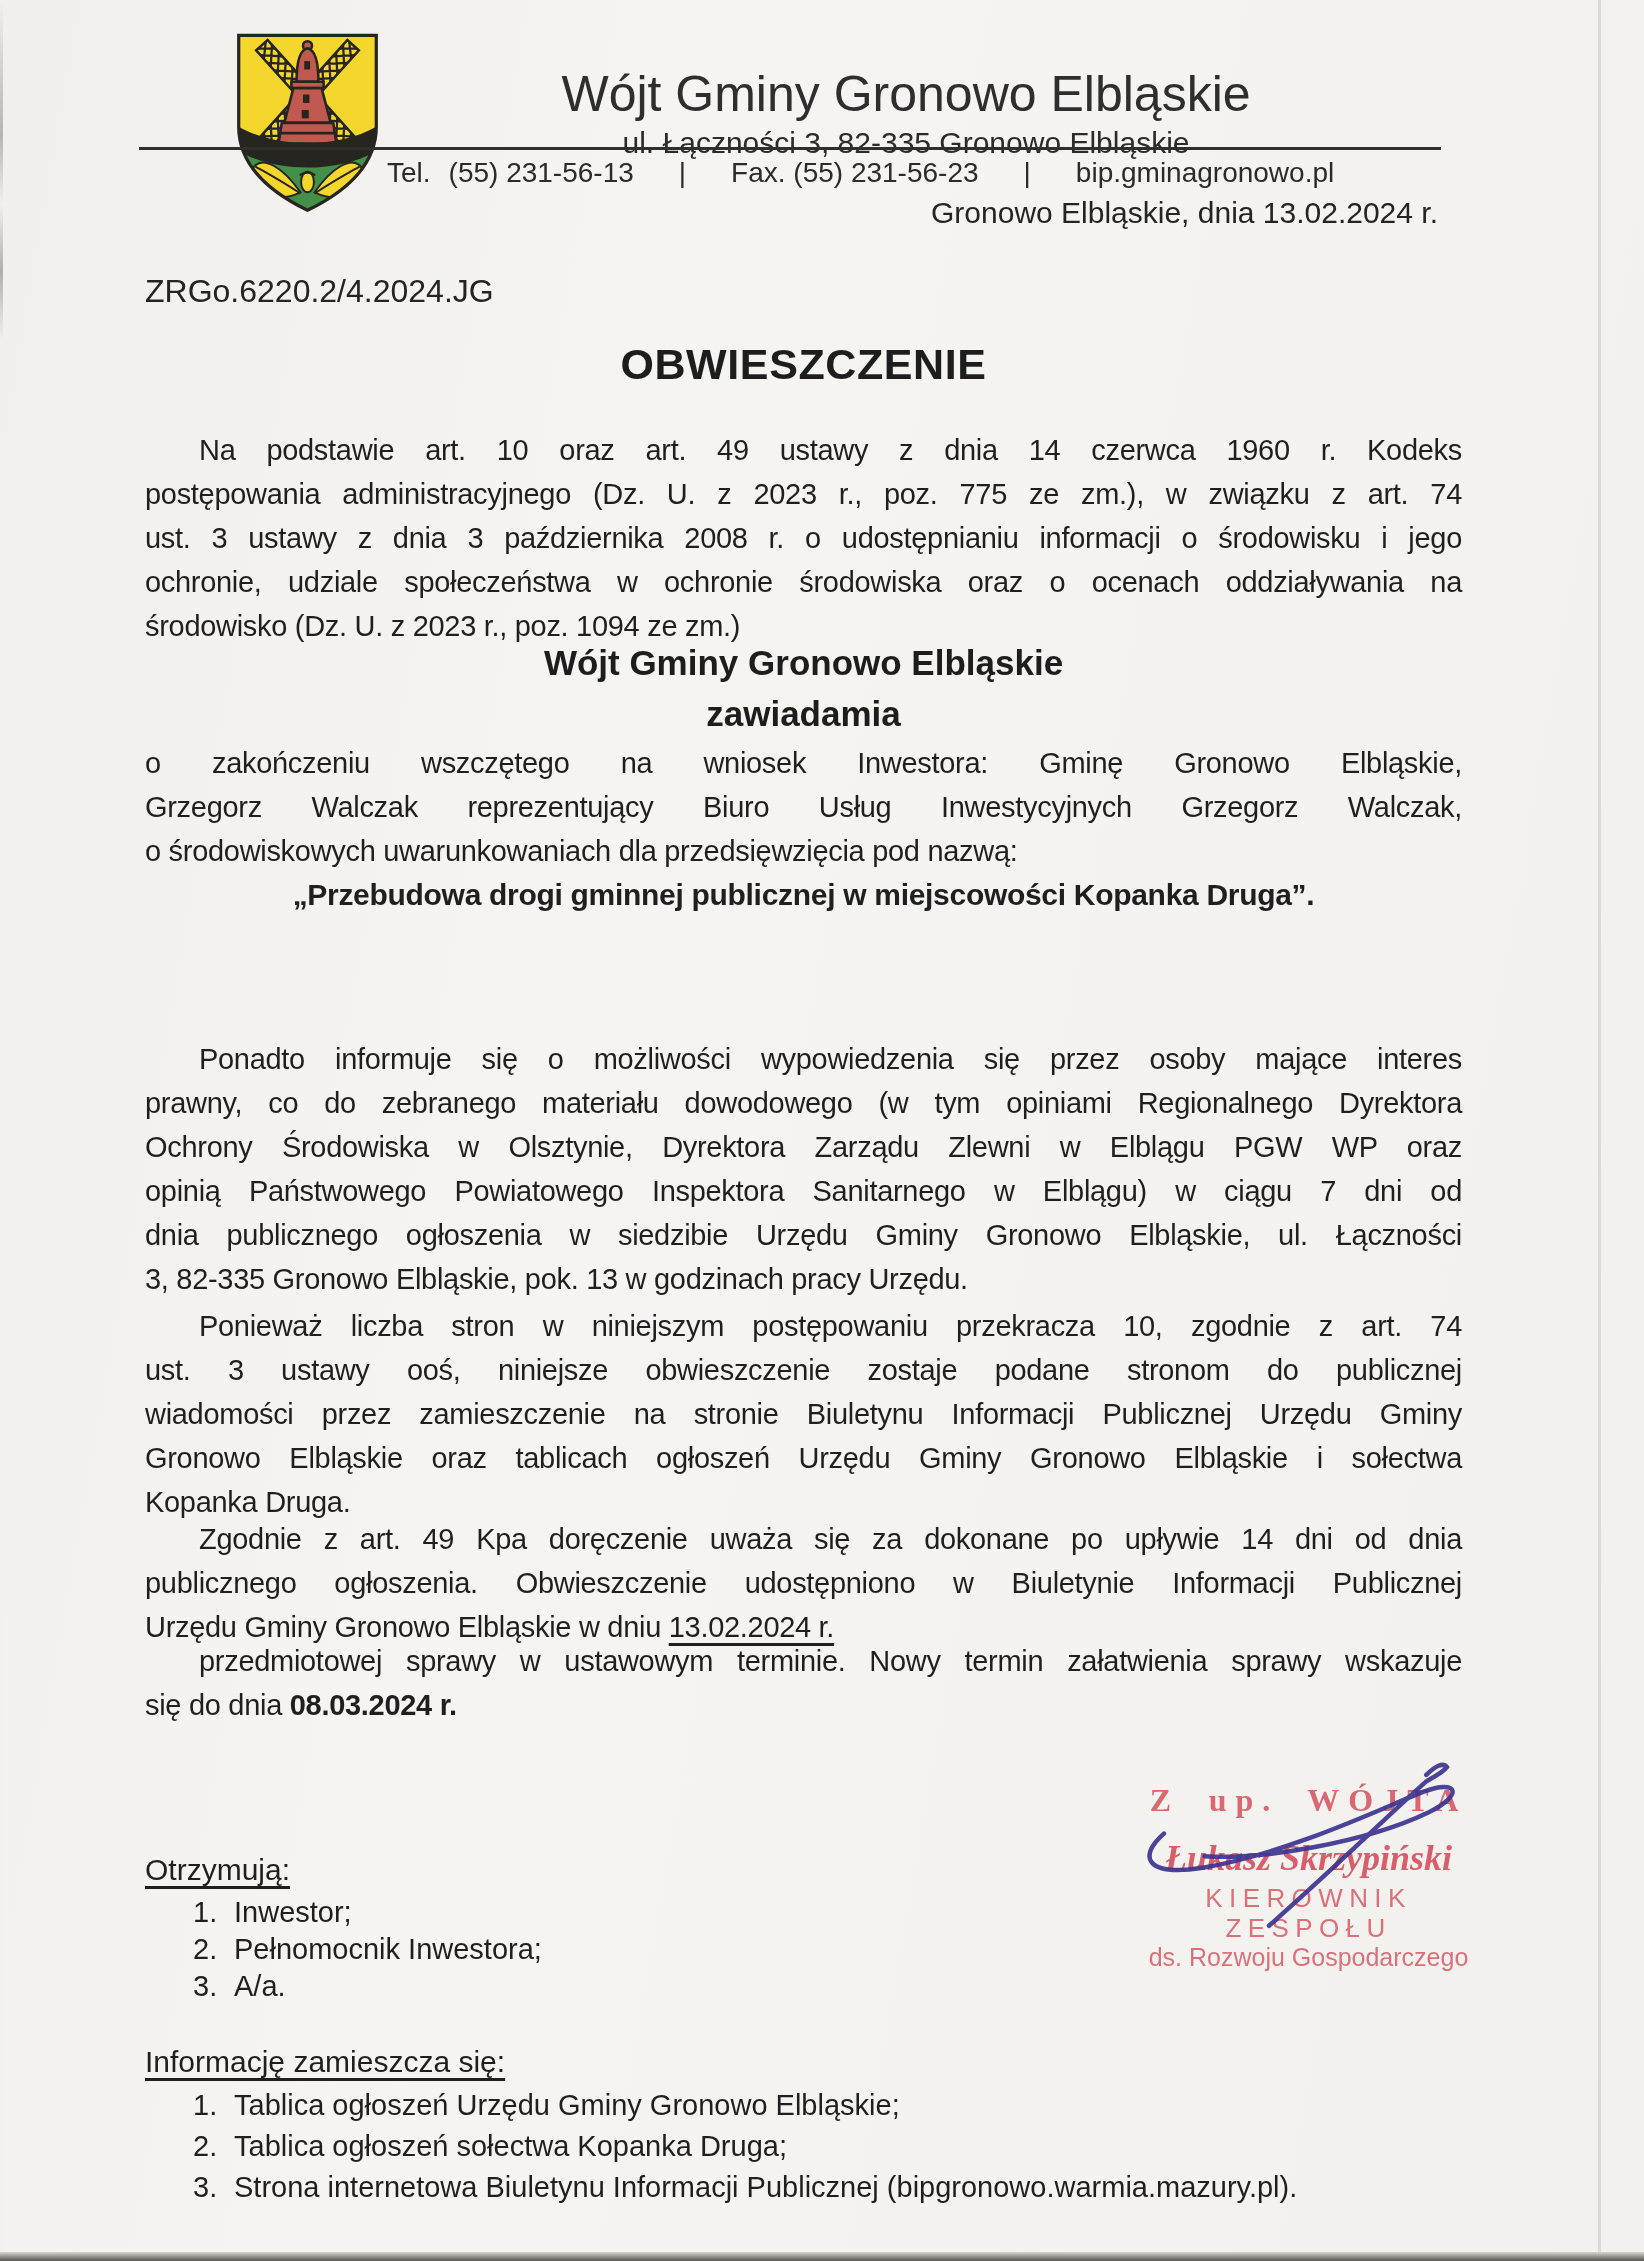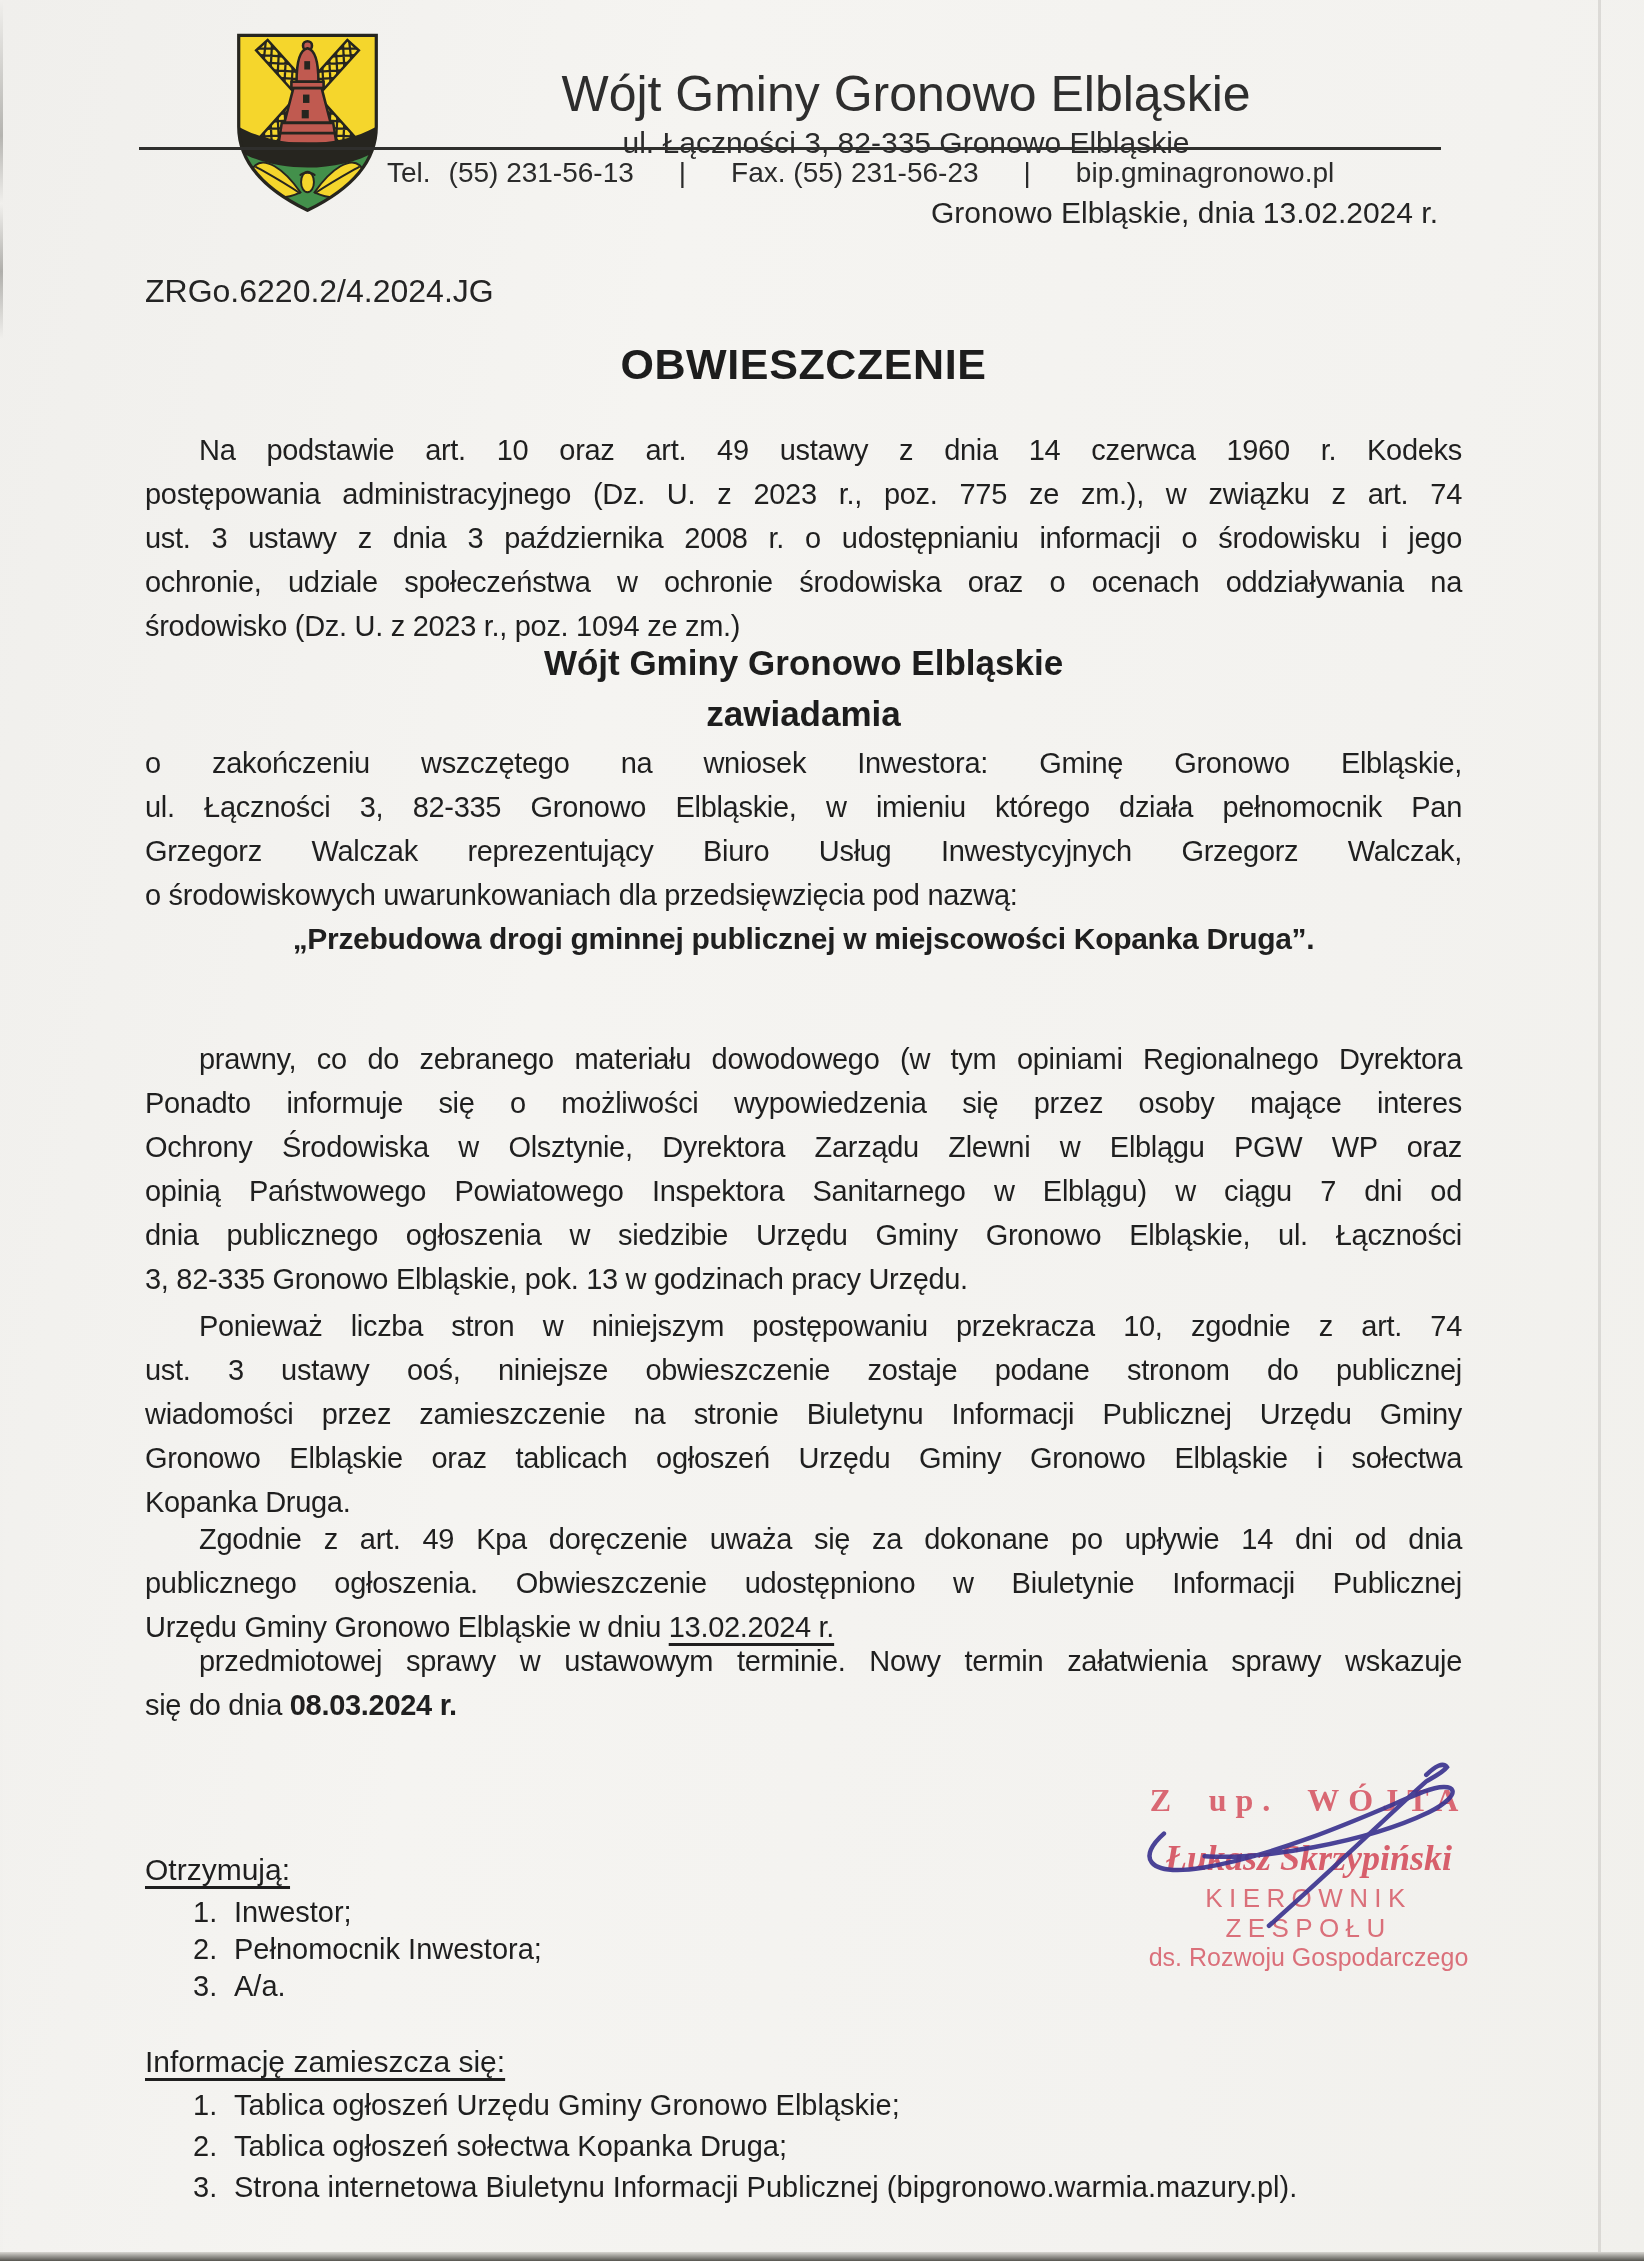--- a/index.html
+++ b/index.html
@@ -151,31 +151,30 @@
         <div class="jline last">środowisko (Dz. U. z  2023 r., poz. 1094 ze zm.)</div>
       </div>
   </div>
 
   <div class="sub-heading h2" data-bind="subheading1">Wójt Gminy Gronowo Elbląskie</div>
   <div class="sub-heading h3" data-bind="subheading2">zawiadamia</div>
 
   <div class="para" style="top:741px">
     <div data-bind-lines="paragraphs.p2.lines">
         <div class="jline">o zakończeniu wszczętego na wniosek Inwestora: Gminę Gronowo Elbląskie,</div>
-        <div class="jline">ul. Łączności 3, 82-335 Gronowo Elbląskie, w imieniu którego działa pełnomocnik Pan</div>
         <div class="jline">Grzegorz Walczak reprezentujący Biuro Usług Inwestycyjnych Grzegorz Walczak,</div>
         <div class="jline last">o środowiskowych uwarunkowaniach  dla przedsięwzięcia pod nazwą:</div>
       </div>
     <div class="line bold-center" data-bind="paragraphs.p2.project_title">„Przebudowa drogi gminnej publicznej w miejscowości Kopanka Druga”.</div>
   </div>
 
   <div class="para p-indent" style="top:1037px">
     <div data-bind-lines="paragraphs.p3.lines">
+        <div class="jline">Ponadto informuje się o możliwości wypowiedzenia się przez osoby mające interes</div>
         <div class="jline">prawny, co do zebranego materiału dowodowego (w tym opiniami Regionalnego Dyrektora</div>
-        <div class="jline">Ponadto informuje się o możliwości wypowiedzenia się przez osoby mające interes</div>
         <div class="jline">Ochrony Środowiska w Olsztynie, Dyrektora Zarządu Zlewni w Elblągu PGW WP oraz</div>
         <div class="jline">opinią Państwowego Powiatowego Inspektora Sanitarnego w Elblągu) w ciągu 7 dni od</div>
         <div class="jline">dnia publicznego ogłoszenia w siedzibie Urzędu Gminy Gronowo Elbląskie, ul. Łączności</div>
         <div class="jline last">3, 82-335 Gronowo Elbląskie, pok. 13 w godzinach pracy Urzędu.</div>
       </div>
   </div>
 
   <div class="para p-indent" style="top:1304px">
     <div data-bind-lines="paragraphs.p4.lines">
         <div class="jline">Ponieważ liczba stron w niniejszym postępowaniu przekracza 10, zgodnie z art. 74</div>

